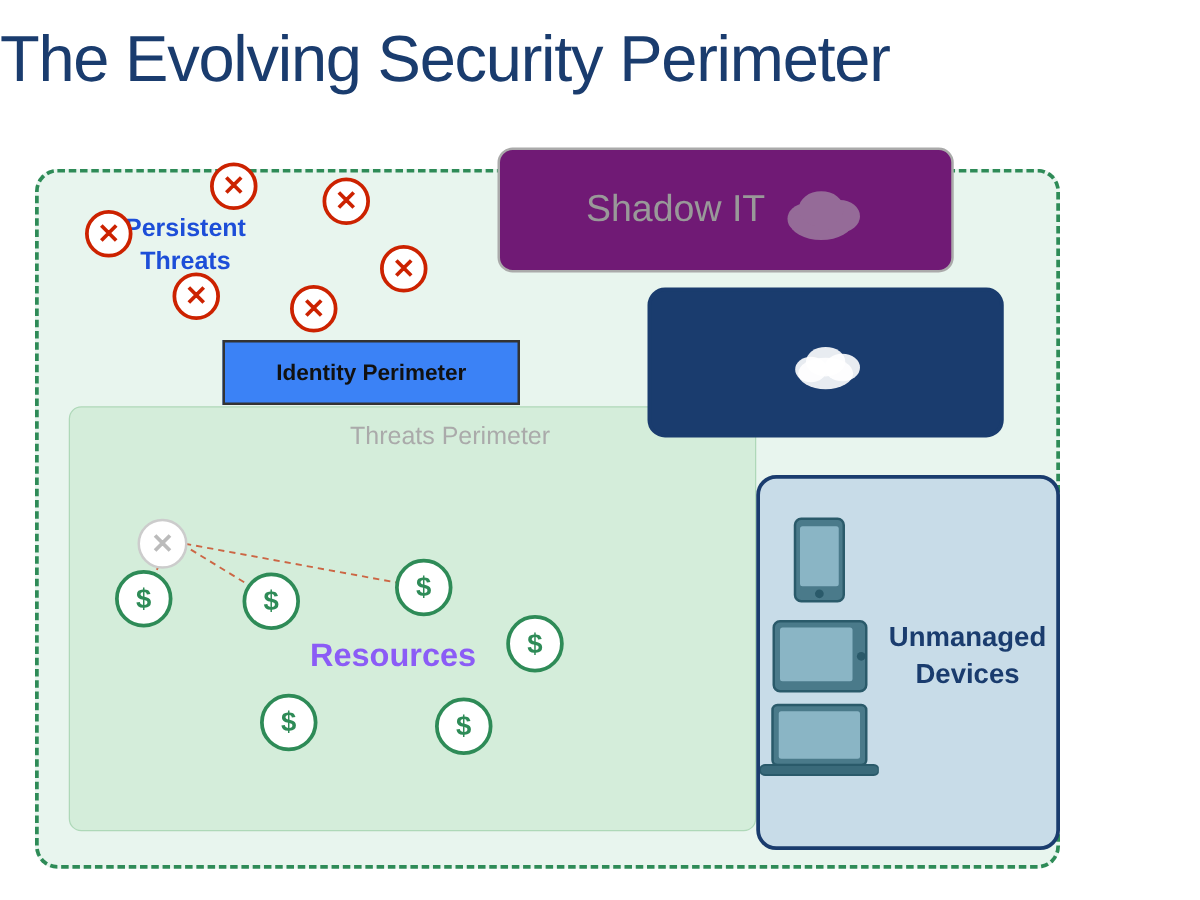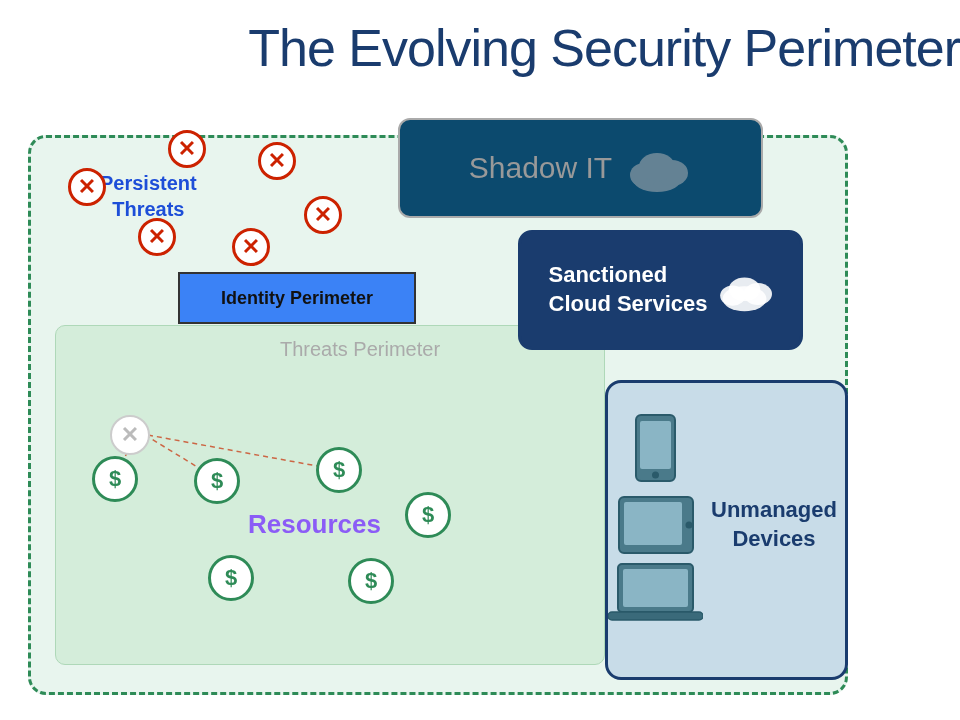--- a/index.html
+++ b/index.html
@@ -6,21 +6,21 @@
     body {
       width: 960px;
       height: 720px;
       background: #ffffff;
       font-family: 'Segoe UI', Arial, sans-serif;
       overflow: hidden;
       position: relative;
     }
 
     .main-title {
-      text-align: right;
+      text-align: left;
       font-size: 52px;
       font-weight: 300;
       color: #1a3c6e;
       padding-top: 18px;
       letter-spacing: -1px;
     }
 
     
     .outer-perimeter {
       position: absolute;
@@ -35,21 +35,21 @@
 
     
     .shadow-it-box {
       position: absolute;
       top: 118px;
       left: 398px;
       width: 365px;
       height: 100px;
       border: 2px solid #aaa;
       border-radius: 12px;
-      background: #0c4a6e;
+      background: #701a75;
       display: flex;
       align-items: center;
       justify-content: center;
       z-index: 5;
     }
 
     .shadow-it-text {
       font-size: 30px;
       color: #999;
       font-weight: 300;
@@ -266,21 +266,20 @@
 </div>
 
 <div class="identity-perimeter-box">
   <span class="identity-perimeter-text">Identity Perimeter</span>
 </div>
 
 <div class="network-perimeter-box"></div>
 <span class="network-perimeter-label">Threats Perimeter</span>
 
 <div class="sanctioned-box">
-  <span class="sanctioned-text">Sanctioned<br>Cloud Services</span>
   <svg width="55" height="45" viewBox="0 0 70 55">
     <ellipse cx="35" cy="38" rx="28" ry="16" fill="white" opacity="0.9"></ellipse>
     <ellipse cx="20" cy="34" rx="16" ry="13" fill="white" opacity="0.9"></ellipse>
     <ellipse cx="52" cy="32" rx="18" ry="14" fill="white" opacity="0.9"></ellipse>
     <ellipse cx="35" cy="26" rx="20" ry="15" fill="white" opacity="0.9"></ellipse>
   </svg>
 </div>
 
 <div class="unmanaged-box">
   <div class="devices-icons">

